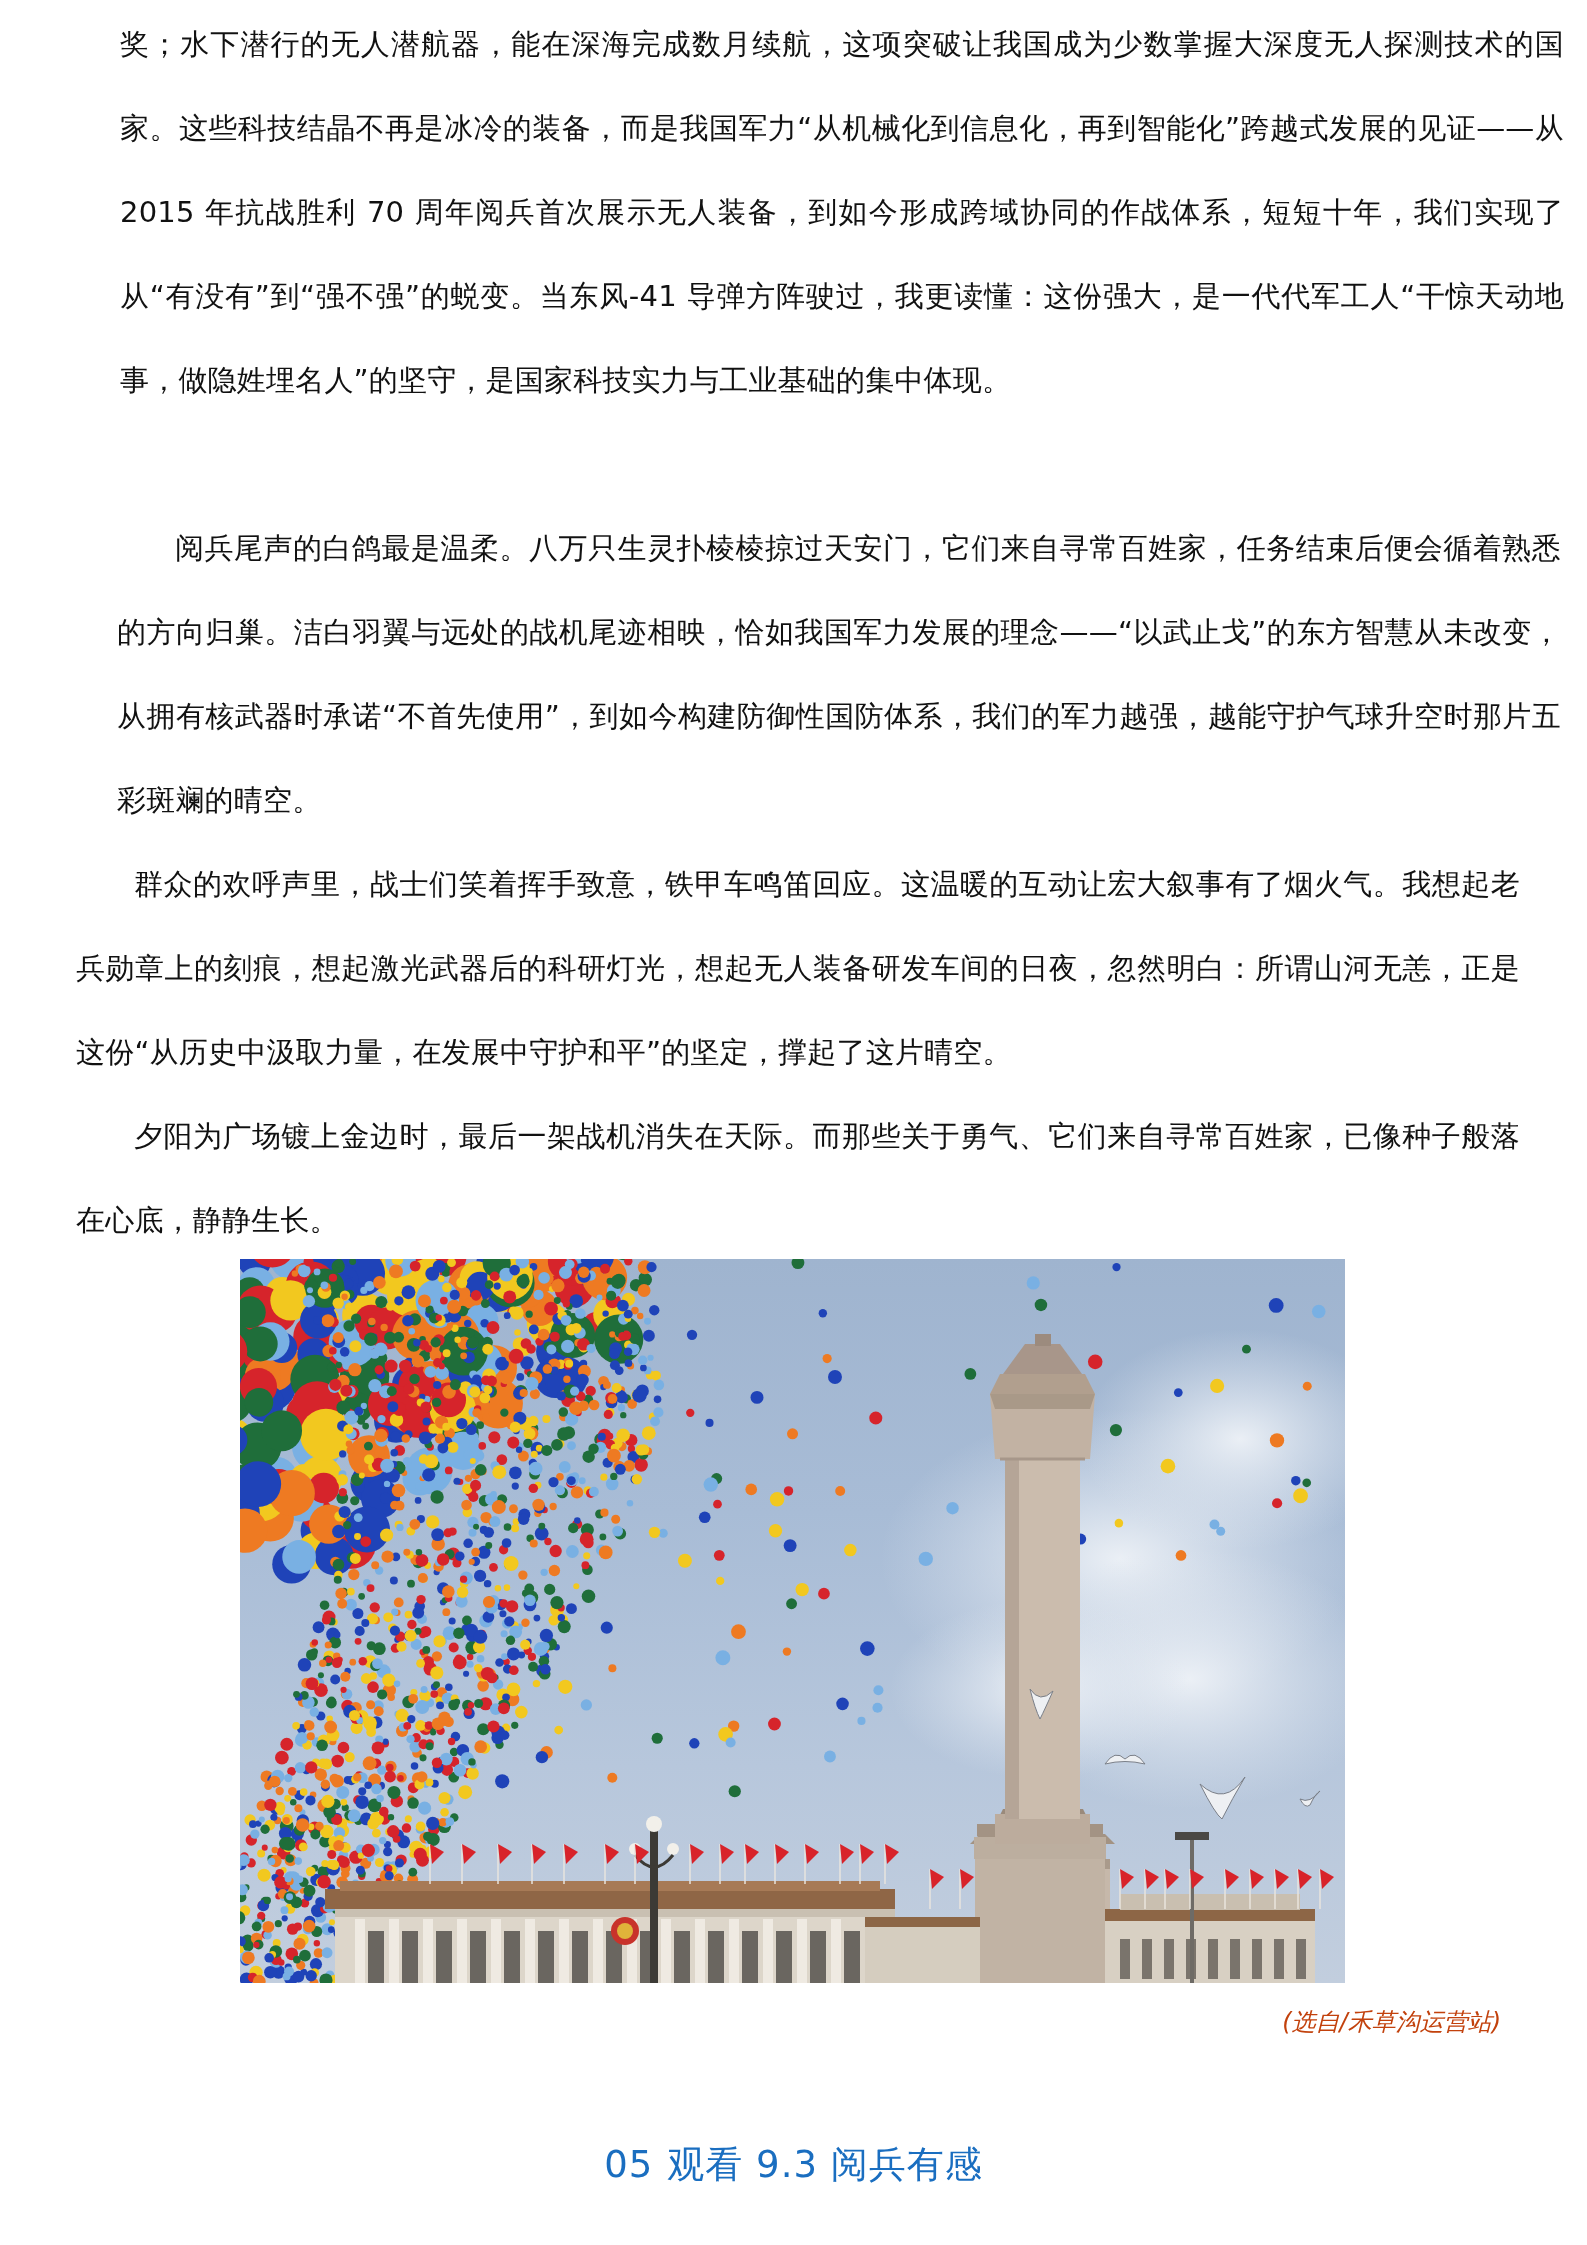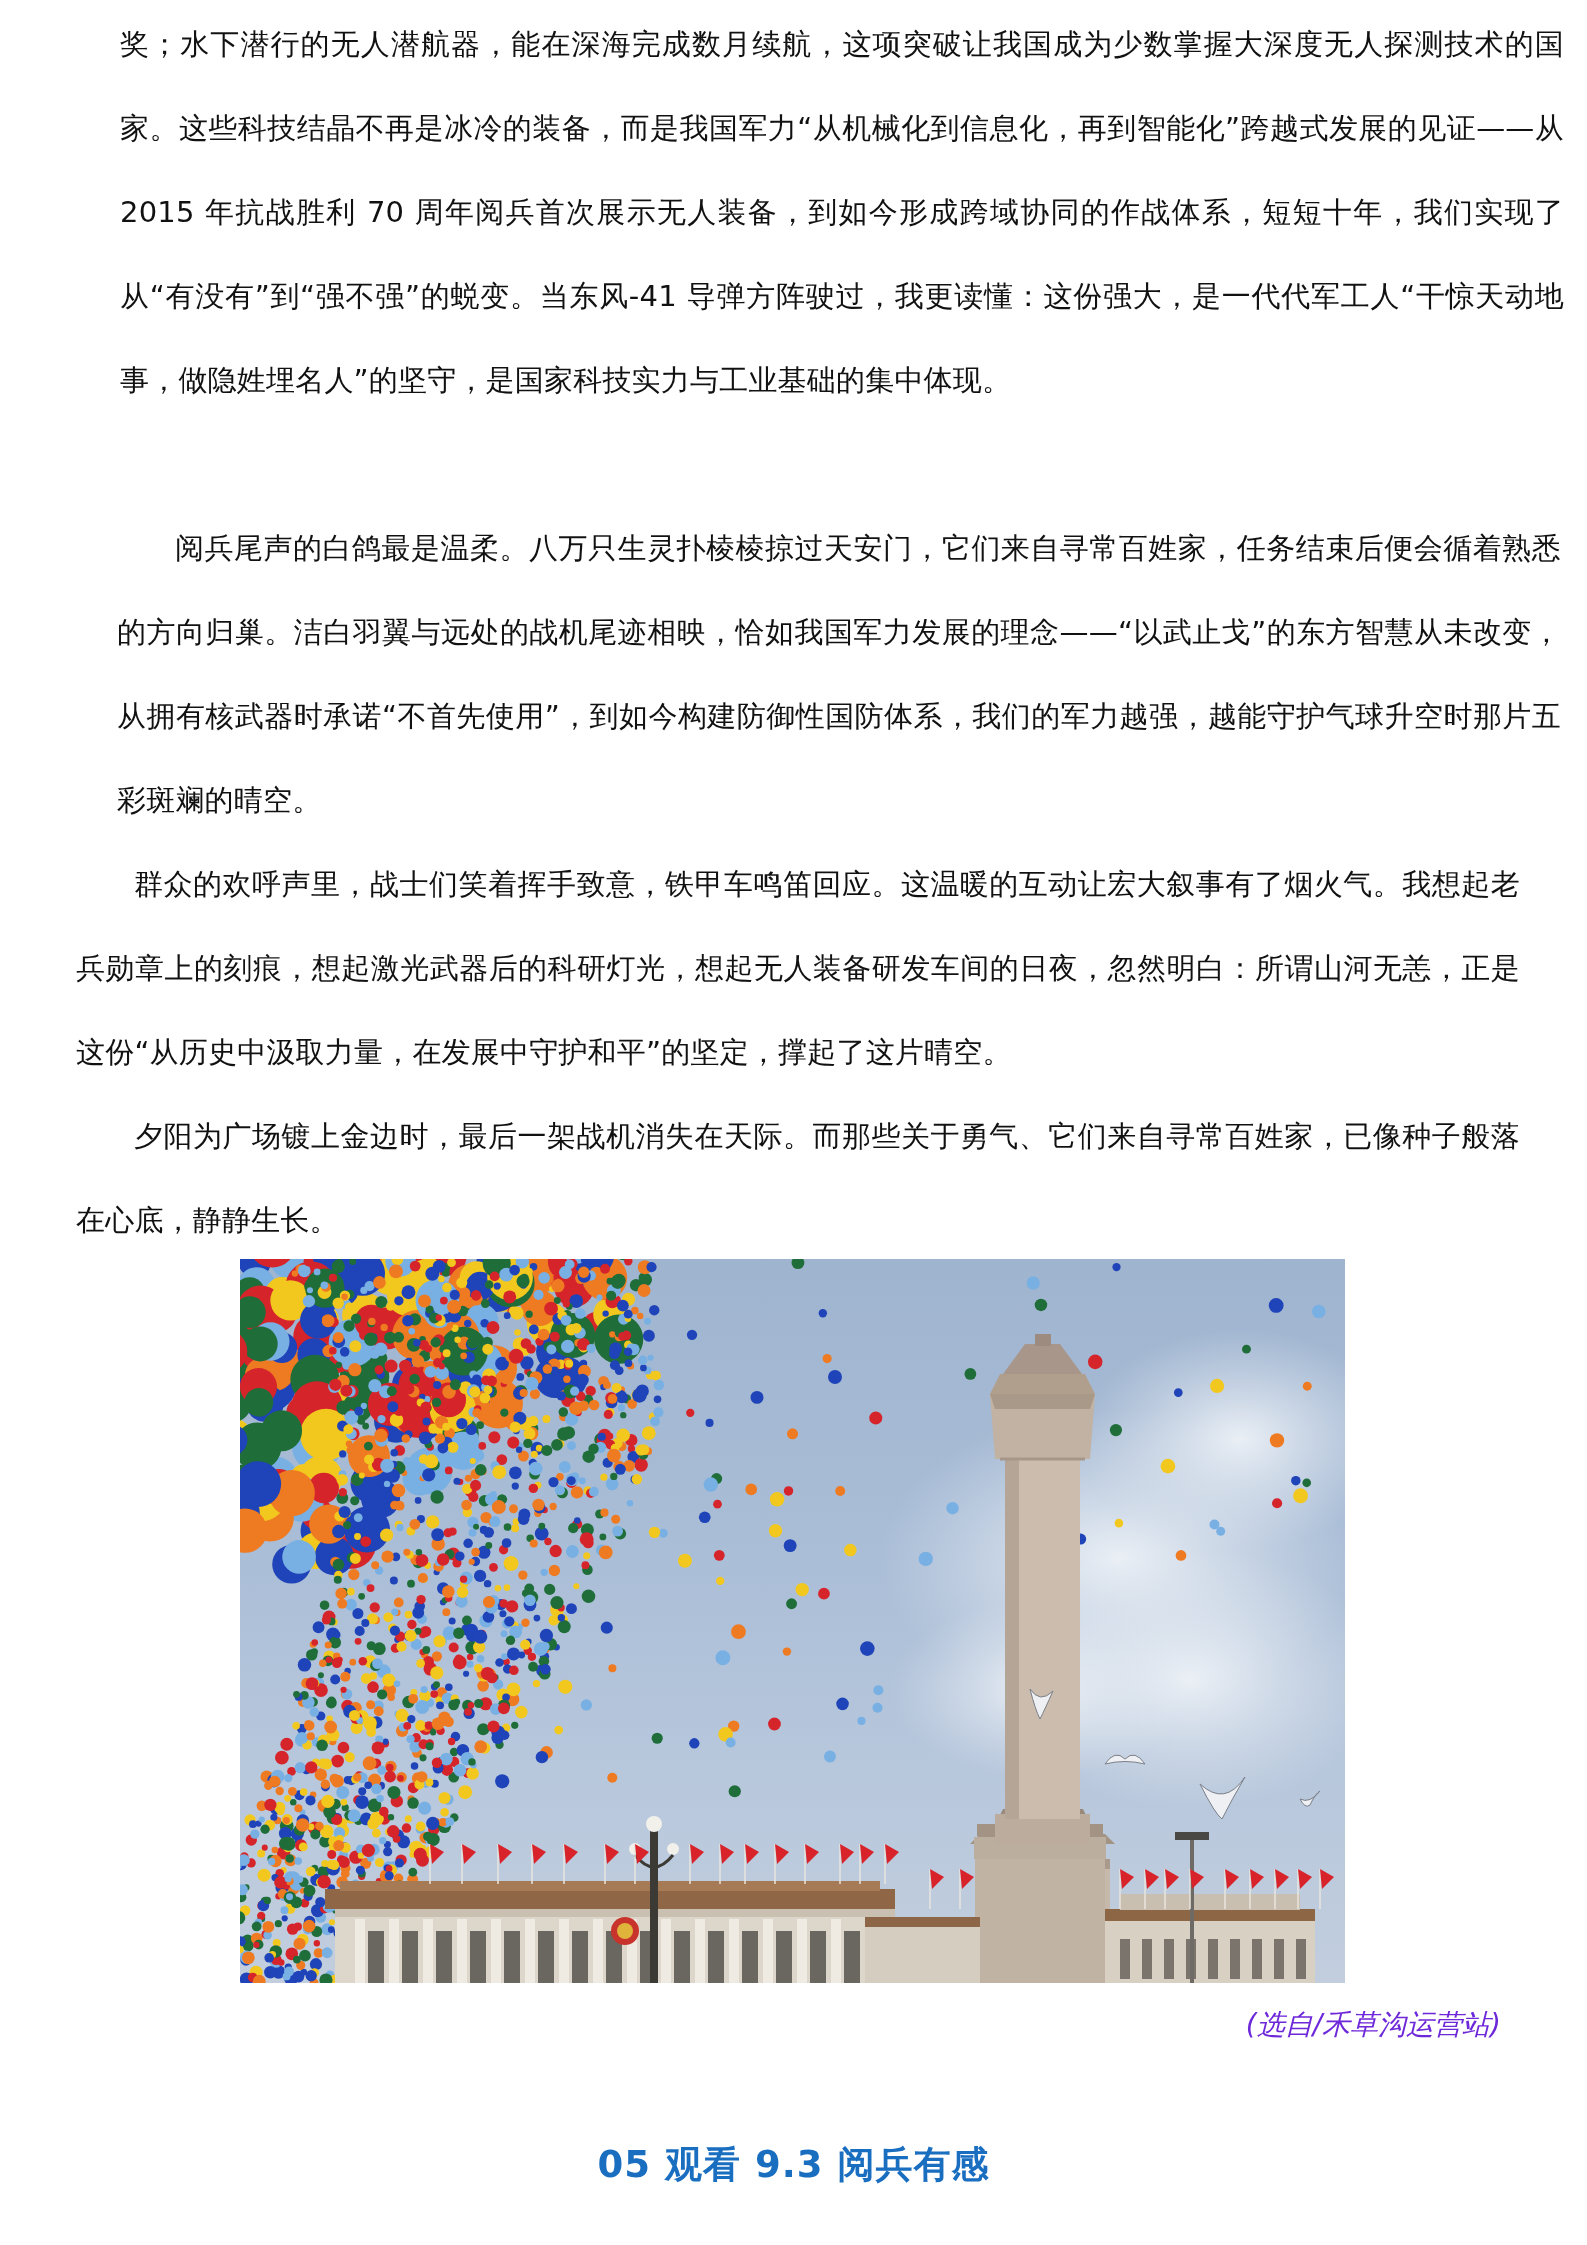--- a/index.html
+++ b/index.html
@@ -43,33 +43,33 @@
       height: 724px;
       overflow: hidden;
       background: linear-gradient(180deg, #9fb4cf 0%, #a8bcd6 35%, #b7c7dc 70%, #c2cede 100%);
     }
     .photo svg { display: block; }
 
     .caption {
       position: absolute;
       right: 86px;
       top: 2006px;
-      font-size: 28px;
+      font-size: 24px;
       font-style: italic;
-      color: #6d28d9;
+      color: #c2410c;
       font-family: "DejaVu Sans", "Liberation Sans", sans-serif;
     }
     .section-title {
       position: absolute;
       left: 0;
       width: 1587px;
       top: 2140px;
       text-align: center;
       font-size: 37px;
-      font-weight: bold;
+      font-weight: normal;
       letter-spacing: 1px;
       font-family: "DejaVu Sans", "Liberation Sans", sans-serif;
     }
     .section-title .num { margin-right: 14px; }
   </style>
 </head>
 <body>
 
 <div class="page">
   <p class="para p1">奖；水下潜行的无人潜航器，能在深海完成数月续航，这项突破让我国成为少数掌握大深度无人探测技术的国家。这些科技结晶不再是冰冷的装备，而是我国军力“从机械化到信息化，再到智能化”跨越式发展的见证——从 2015 年抗战胜利 70 周年阅兵首次展示无人装备，到如今形成跨域协同的作战体系，短短十年，我们实现了从“有没有”到“强不强”的蜕变。当东风-41 导弹方阵驶过，我更读懂：这份强大，是一代代军工人“干惊天动地事，做隐姓埋名人”的坚守，是国家科技实力与工业基础的集中体现。</p>

